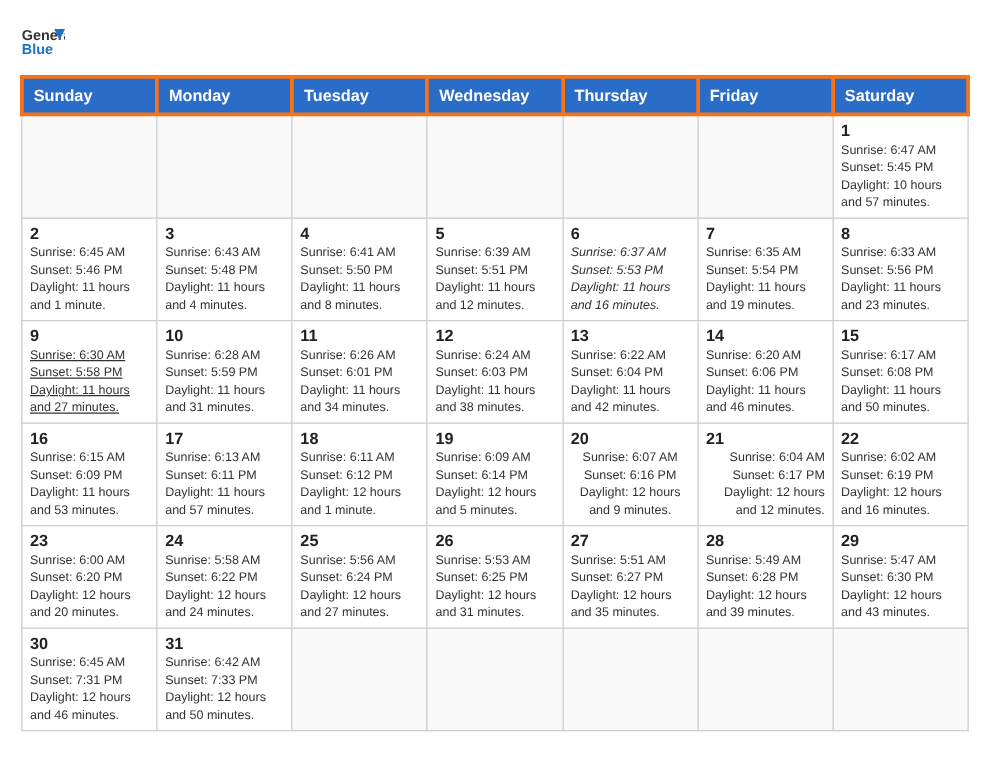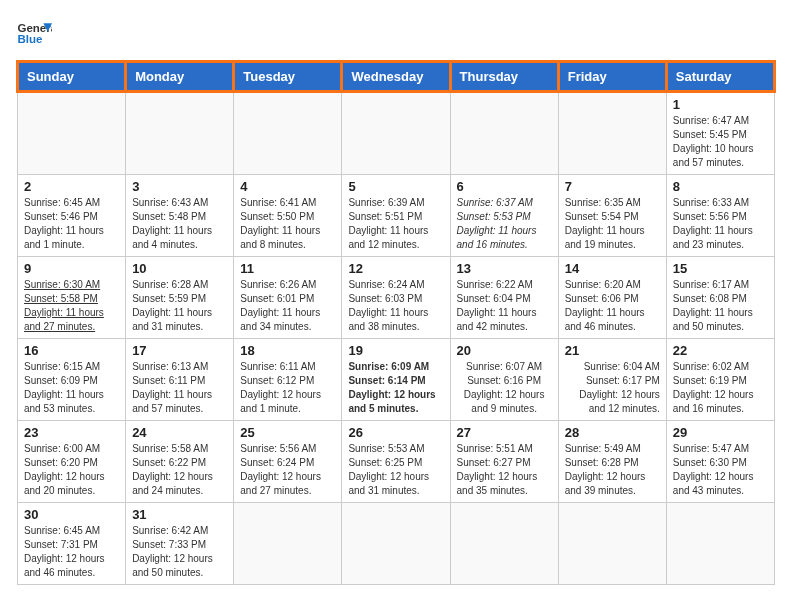--- a/index.html
+++ b/index.html
@@ -241,21 +241,21 @@
         </td>
         <td>
           <div class="day-number">18</div>
           <div class="day-info" style="white-space: pre-line;">Sunrise: 6:11 AM
 Sunset: 6:12 PM
 Daylight: 12 hours
 and 1 minute.</div>
         </td>
         <td>
           <div class="day-number">19</div>
-          <div class="day-info" style="white-space: pre-line; font-weight: bold;">Sunrise: 6:09 AM
+          <div class="day-info" style="white-space: pre-line;">Sunrise: 6:09 AM
 Sunset: 6:14 PM
 Daylight: 12 hours
 and 5 minutes.</div>
         </td>
         <td>
           <div class="day-number">20</div>
           <div class="day-info" style="white-space: pre-line; text-align: center;">Sunrise: 6:07 AM
 Sunset: 6:16 PM
 Daylight: 12 hours
 and 9 minutes.</div>

